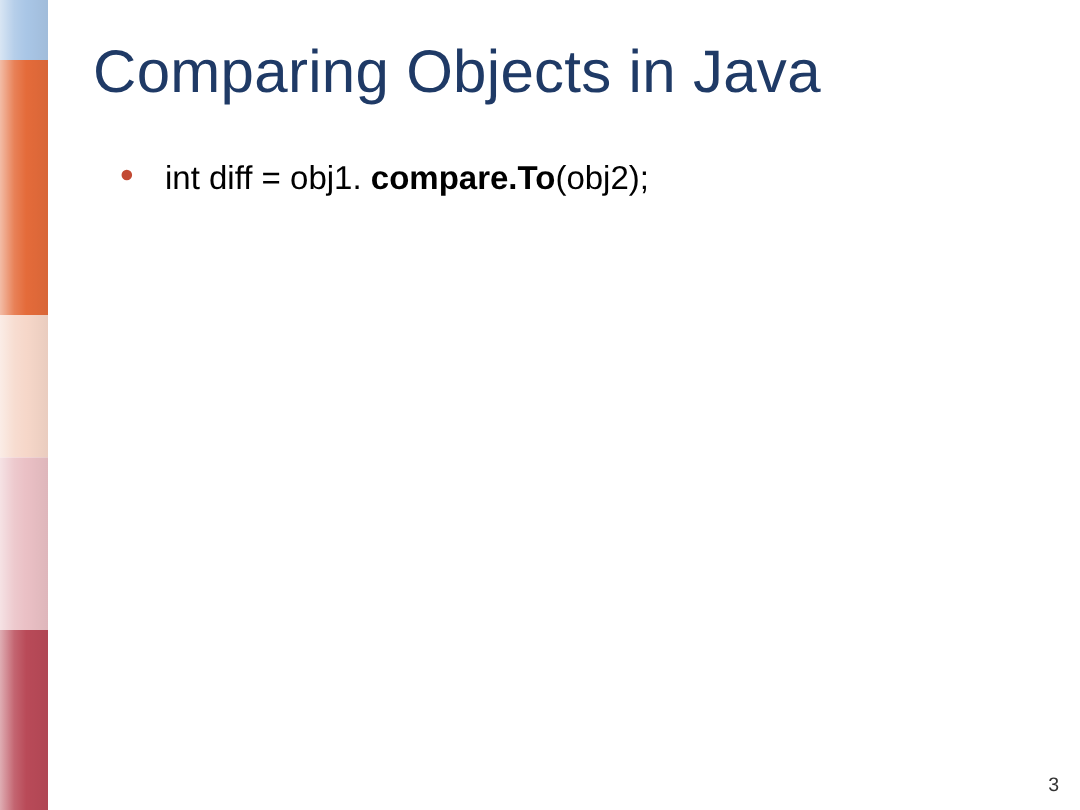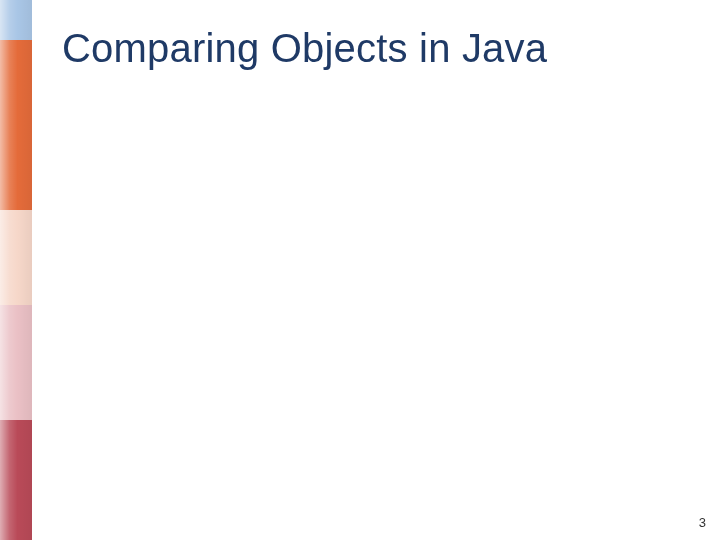--- a/index.html
+++ b/index.html
@@ -86,16 +86,19 @@
   <div class="band2"></div>
   <div class="band3"></div>
   <div class="band4"></div>
   <div class="band5"></div>
   <div class="shine"></div>
 </div>
 
 <div class="content">
   <h1 class="title">Comparing Objects in Java</h1>
   <ul class="bullets">
+    <li>
+      <span>int diff = obj1. </span><span class="bold">compare.To</span><span>(obj2);</span>
+    </li>
   </ul>
 </div>
 
 <div class="pagenum">3</div>
 
 </body></html>

